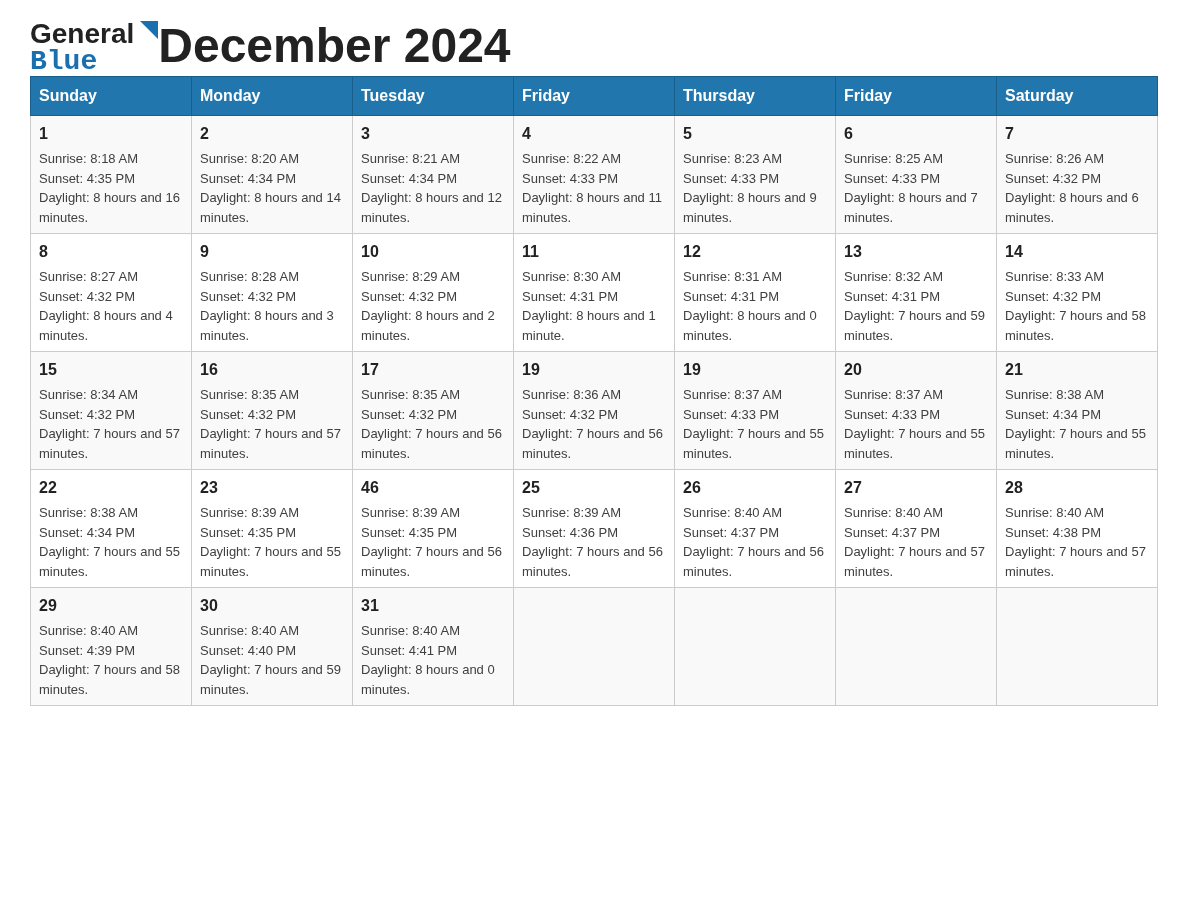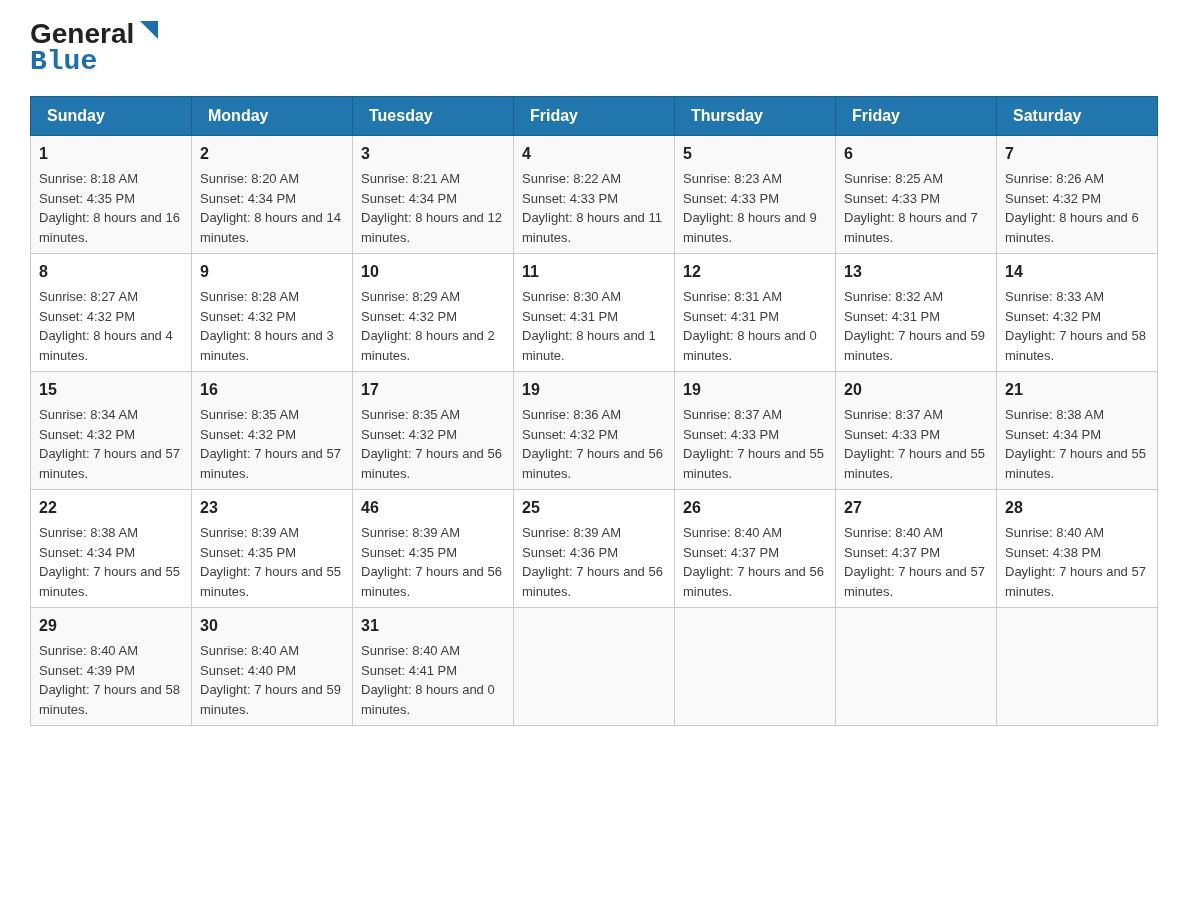--- a/index.html
+++ b/index.html
@@ -8,21 +8,20 @@
       background: #fff;
       color: #222;
       width: 1188px;
       min-height: 918px;
       padding: 20px 30px;
     }
     .header {
       display: flex;
       justify-content: flex-start;
       align-items: flex-start;
-      margin-bottom: 20px;
     }
     .logo {
       display: flex;
       flex-direction: column;
       align-items: flex-start;
     }
     .logo-general {
       font-size: 28px;
       font-weight: bold;
       color: #222;
@@ -56,21 +55,21 @@
     table {
       width: 100%;
       border-collapse: collapse;
       table-layout: fixed;
     }
     thead tr th {
       background-color: #2176ae;
       color: #fff;
       font-size: 16px;
       font-weight: bold;
-      padding: 10px 16px;
+      padding: 10px 8px;
       border: 1px solid #1a5f8a;
       text-align: left;
     }
     tbody tr td {
       border: 1px solid #ccc;
       vertical-align: top;
       padding: 6px 8px;
       font-size: 13px;
       line-height: 1.5;
       height: 110px;
@@ -105,20 +104,21 @@
       <span class="logo-general">General</span>
       <svg width="22" height="22" viewBox="0 0 22 22" style="margin-left:2px;margin-top:-4px;">
         <polygon points="4,0 22,0 22,18" fill="#1a6faf"></polygon>
       </svg>
     </div>
     <div class="logo-line">
       <span class="logo-blue">Blue</span>
     </div>
   </div>
   <div class="title-block">
+    <h1>December 2024</h1>
   </div>
 </div>
 
 <table>
   <thead>
     <tr>
     <th>Sunday</th>
         <th>Monday</th>
         <th>Tuesday</th>
         <th>Friday</th>

